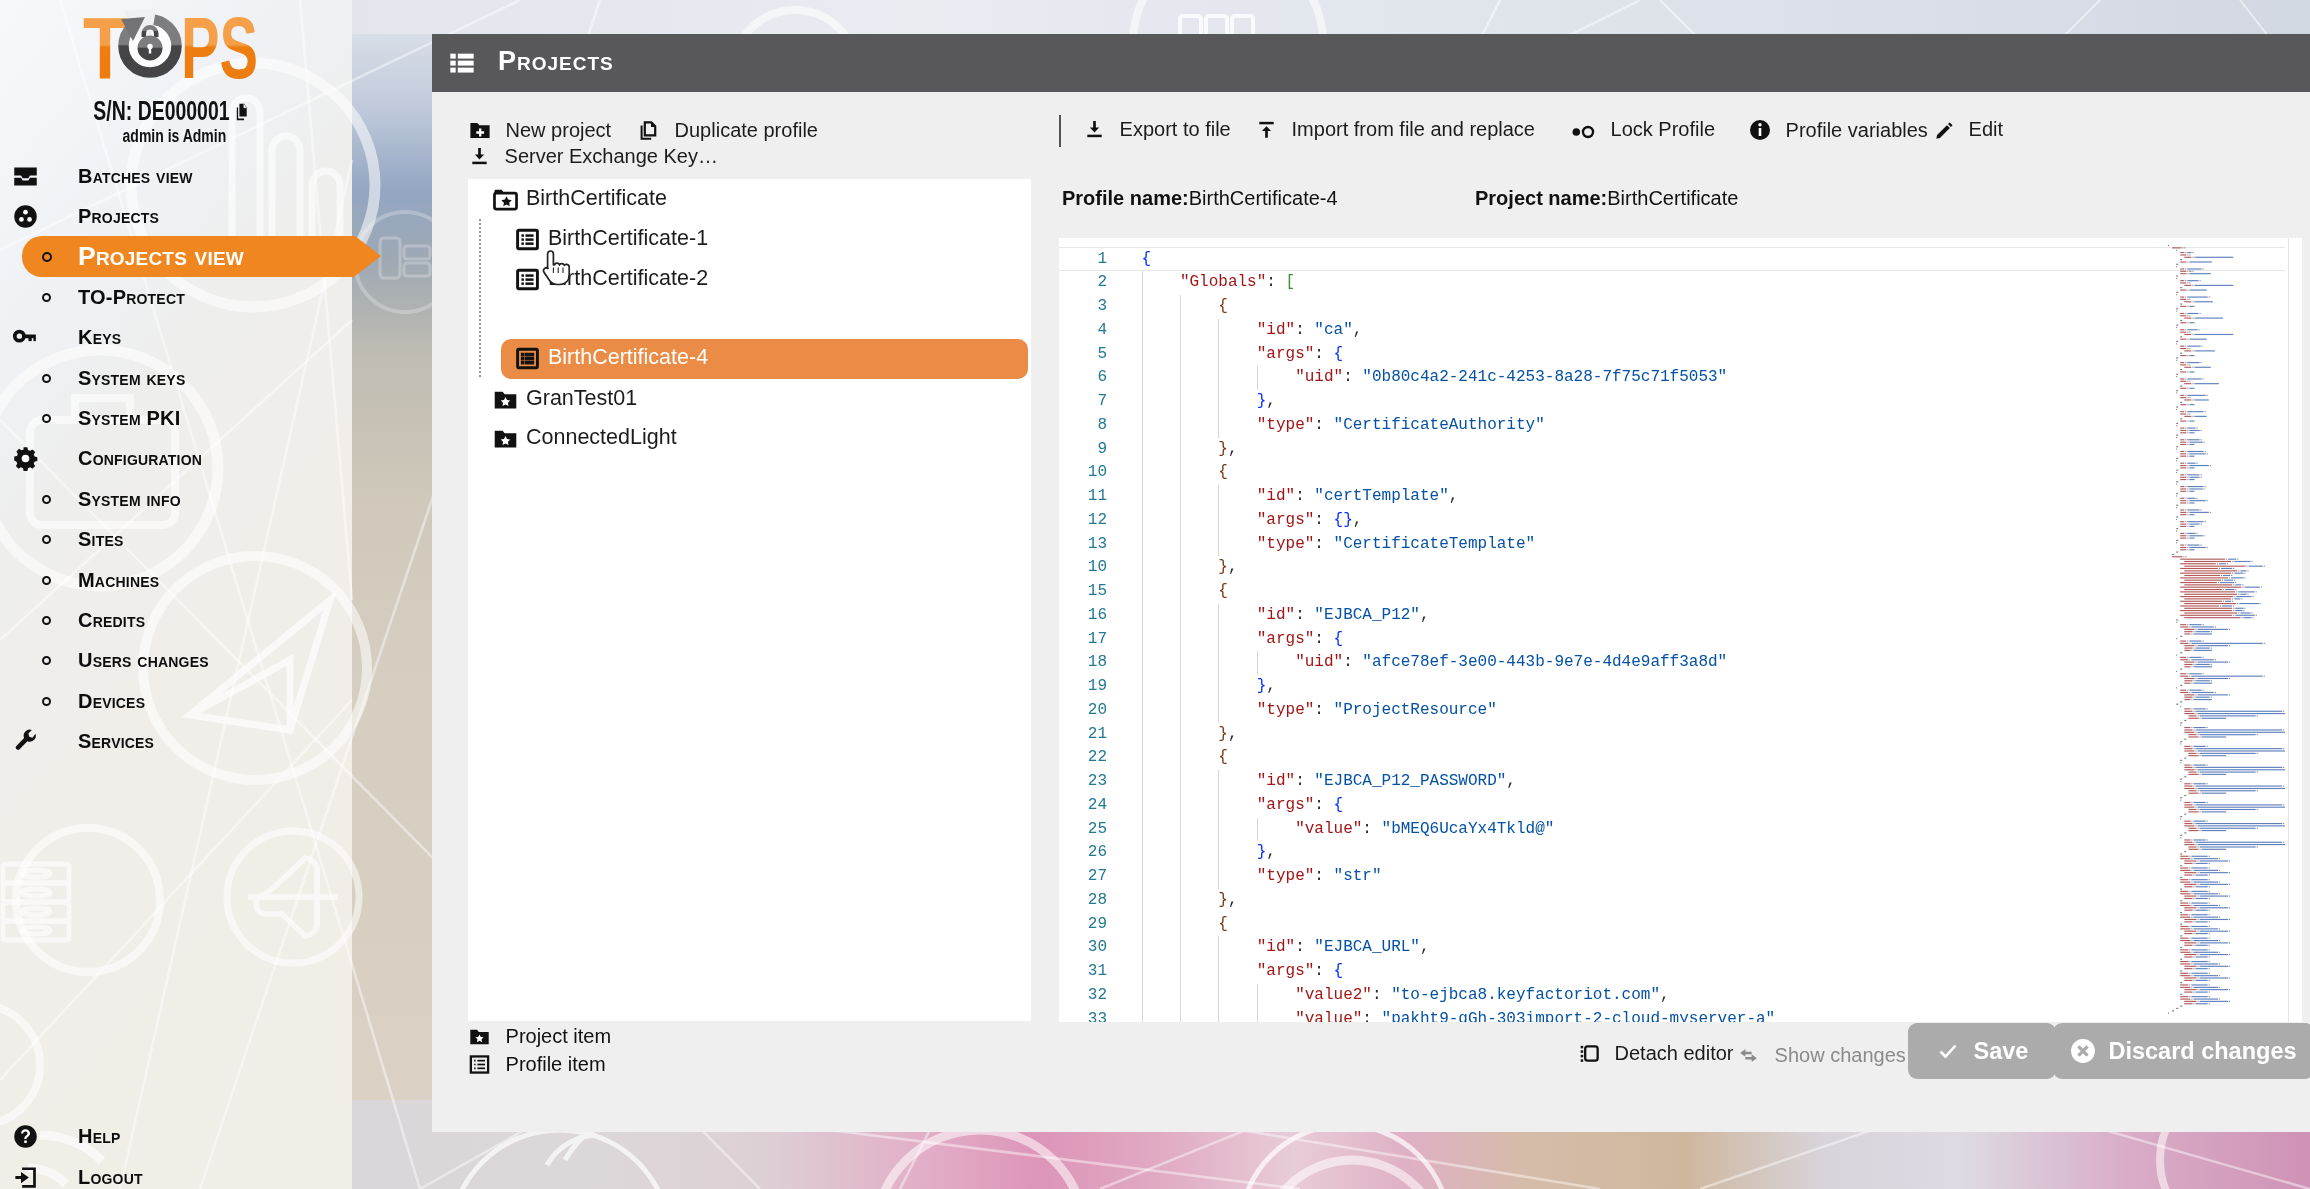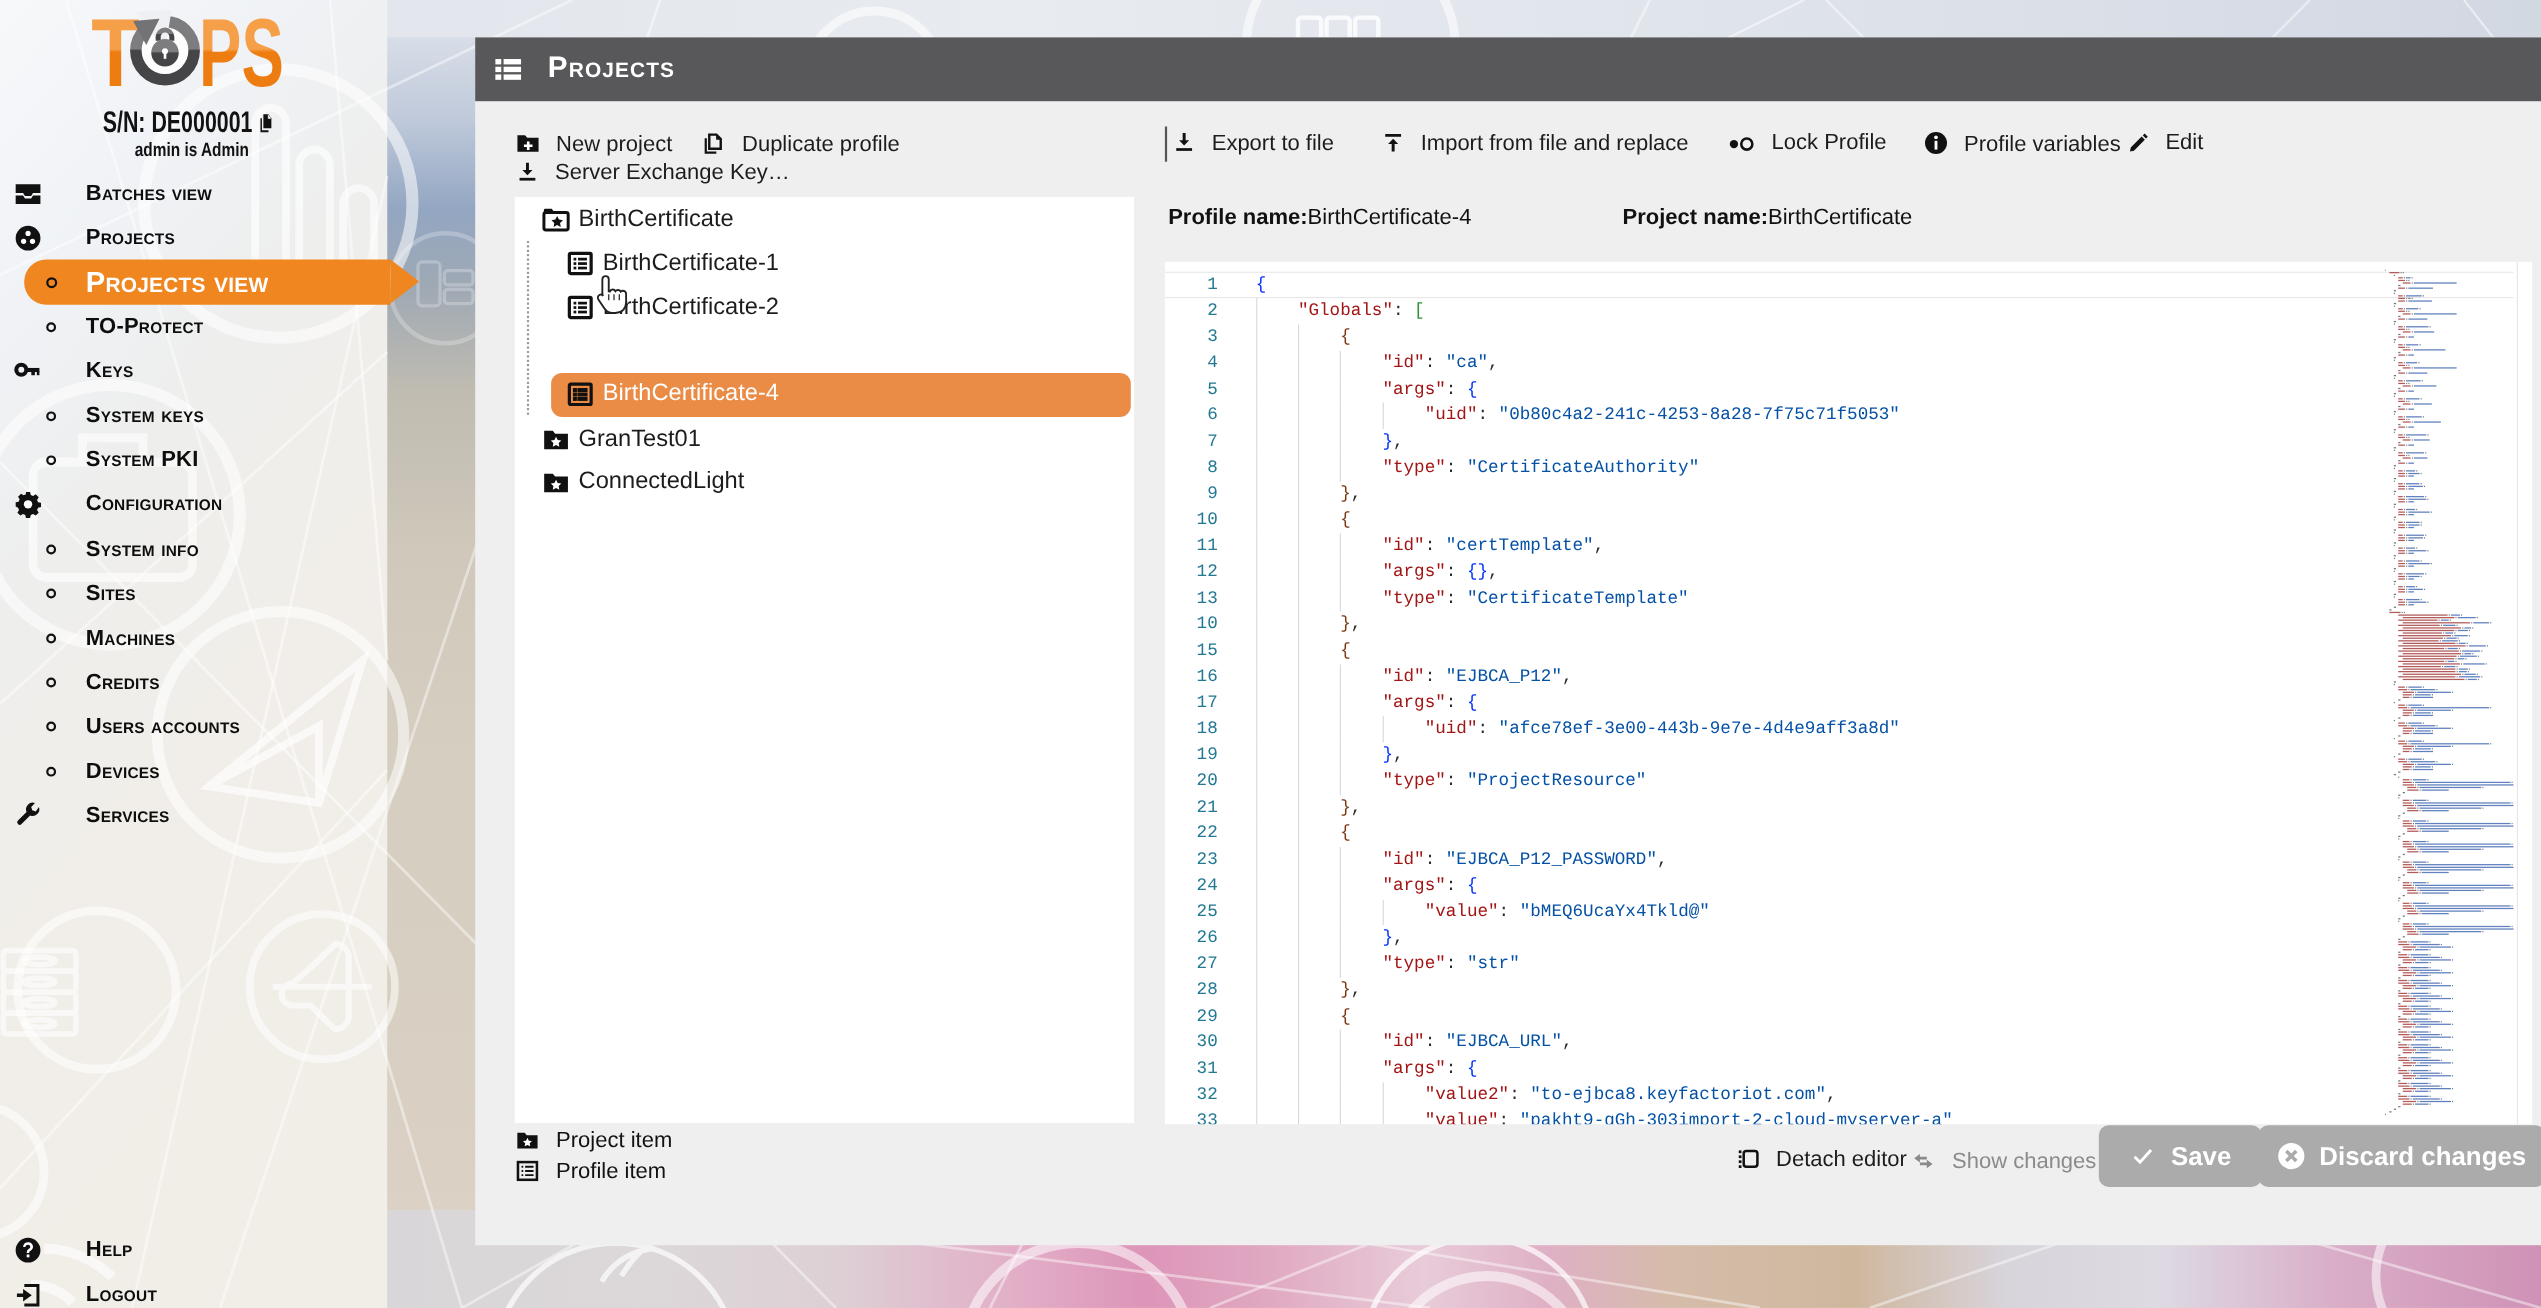--- a/index.html
+++ b/index.html
@@ -268,21 +268,21 @@
 <div class="mi" style="top:560.0px">
     <span class="mdot"></span>
     <span class="ml">Machines</span>
   </div>
 <div class="mi" style="top:600.4px">
     <span class="mdot"></span>
     <span class="ml">Credits</span>
   </div>
 <div class="mi" style="top:640.8px">
     <span class="mdot"></span>
-    <span class="ml">Users accounts</span>
+    <span class="ml">Users changes</span>
   </div>
 <div class="mi" style="top:681.2px">
     <span class="mdot"></span>
     <span class="ml">Devices</span>
   </div>
 <div class="mi" style="top:721.6px">
     <span class="mic"><svg viewBox="0 0 24 24" width="26" height="26">
         <path fill="#111" d="M21.6 5.2a5.6 5.6 0 0 1-7.4 7.1L7 19.5a2.1 2.1 0 0 1-3-3l7.2-7.2a5.6 5.6 0 0 1 7.1-7.4l-3.2 3.2.9 2.9 2.9.9z"></path>
       </svg></span>
     <span class="ml">Services</span>
@@ -323,21 +323,21 @@
  <div class="tb" style="left:205px;top:84px"><svg viewBox="0 0 24 24" width="24" height="24">
         <path fill="none" stroke="#111" stroke-width="2.2" d="M7.8 4.4h6.5l3.9 3.9v9h-10.4z"></path>
         <path fill="#111" d="M14 4.4 18.5 9H14z"></path>
         <path fill="#111" d="M5.6 7.6v12.1h8.6v2H3.6V7.6z"></path>
       </svg> Duplicate profile</div>
  <div class="tb" style="left:36px;top:111px"><svg viewBox="0 0 24 24" width="23" height="23">
         <path fill="#111" d="M10.6 3h2.8v7h3.4L12 15 7.2 10h3.4z"></path>
         <rect x="4.5" y="17.4" width="15" height="2.6" fill="#111"></rect>
       </svg> Server Exchange Key…</div>
  <div class="tbsep"></div>
- <div class="tb" style="left:633px;top:84px"><svg viewBox="0 0 24 24" width="23" height="23">
+ <div class="tb" style="left:651px;top:84px"><svg viewBox="0 0 24 24" width="23" height="23">
         <path fill="#111" d="M10.6 3h2.8v7h3.4L12 15 7.2 10h3.4z"></path>
         <rect x="4.5" y="17.4" width="15" height="2.6" fill="#111"></rect>
       </svg> Export to file</div>
  <div class="tb" style="left:823px;top:84px"><svg viewBox="0 0 24 24" width="23" height="23">
         <rect x="4.5" y="4" width="15" height="2.6" fill="#111"></rect>
         <path fill="#111" d="M12 8.5 16.8 13.5h-3.4v7h-2.8v-7H7.2z"></path>
       </svg> Import from file and replace</div>
  <div class="tb" style="left:1138px;top:84px"><svg viewBox="0 0 30 20" width="27" height="18">
         <circle cx="7" cy="10" r="4.2" fill="#111"></circle>
         <circle cx="20" cy="10" r="5.6" fill="none" stroke="#111" stroke-width="2.6"></circle>

